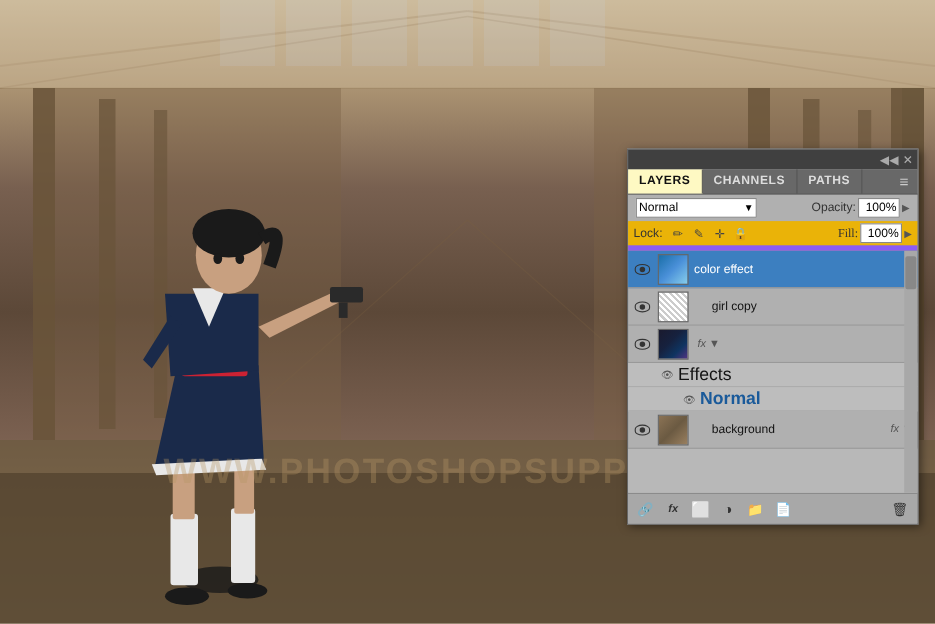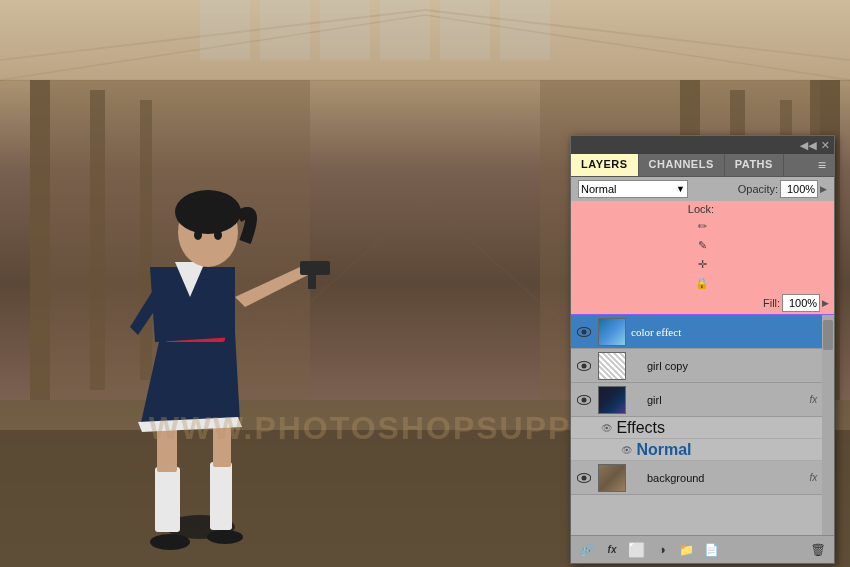--- a/index.html
+++ b/index.html
@@ -165,24 +165,23 @@
     .input-arrow {
       color: #555;
       font-size: 9px;
     }
 
     
     .lock-row {
       display: flex;
       align-items: center;
       padding: 2px 5px;
-      background: #fca5a5;
+      background: #eab308;
       gap: 3px;
-      border-bottom: 1px solid #8b5cf6;
-      flex-direction: column;
+      border-bottom: 5px solid #8b5cf6;
     }
 
     .lock-label {
       color: #333;
       margin-right: 3px;
     }
 
     .lock-icon {
       width: 16px;
       height: 16px;
@@ -206,21 +205,20 @@
       align-items: center;
       height: 34px;
       padding: 0 4px;
       border-bottom: 1px solid #999;
       cursor: pointer;
       position: relative;
     }
 
     .layer-item.selected {
       background: #3c7fc0;
-      font-family: Liberation Serif, serif;
     }
 
     .layer-item.selected .layer-name {
       color: #fff !important;
     }
 
     .layer-visibility {
       width: 18px;
       height: 18px;
       display: flex;
@@ -497,21 +495,21 @@
     </div>
   </div>
 
   <div class="lock-row">
     <span class="lock-label">Lock:</span>
     <div class="lock-icon" title="Lock transparent pixels">✏</div>
     <div class="lock-icon" title="Lock image pixels">✎</div>
     <div class="lock-icon" title="Lock position">✛</div>
     <div class="lock-icon" title="Lock all">🔒</div>
     <div class="fill-control">
-      <span style="color:#333;">Fill:</span>
+      <span style="color:#333;font-family:Liberation Serif, serif;">Fill:</span>
       <div class="opacity-input" style="width:38px;">
         <span>100%</span>
       </div>
       <span class="input-arrow">▶</span>
     </div>
   </div>
 
   <div class="layers-container">
 
     <div class="layer-item selected">
@@ -528,21 +526,20 @@
       </div>
       <div class="layer-thumb layer-thumb-girl-copy"></div>
       <span class="layer-name normal">girl copy</span>
     </div>
 
     <div class="layer-item">
       <div class="layer-visibility">
         <div class="eye-icon"></div>
       </div>
       <div class="layer-thumb layer-thumb-girl"></div>
-      <span class="layer-name normal">girl</span>
       <span class="layer-fx">fx ▼</span>
     </div>
 
     <div class="sub-layer">
       <div class="sub-layer-inner">
         <span style="font-size:9px;color:#555;">👁</span>
         <span class="sub-layer-name">Effects</span>
       </div>
     </div>
 

